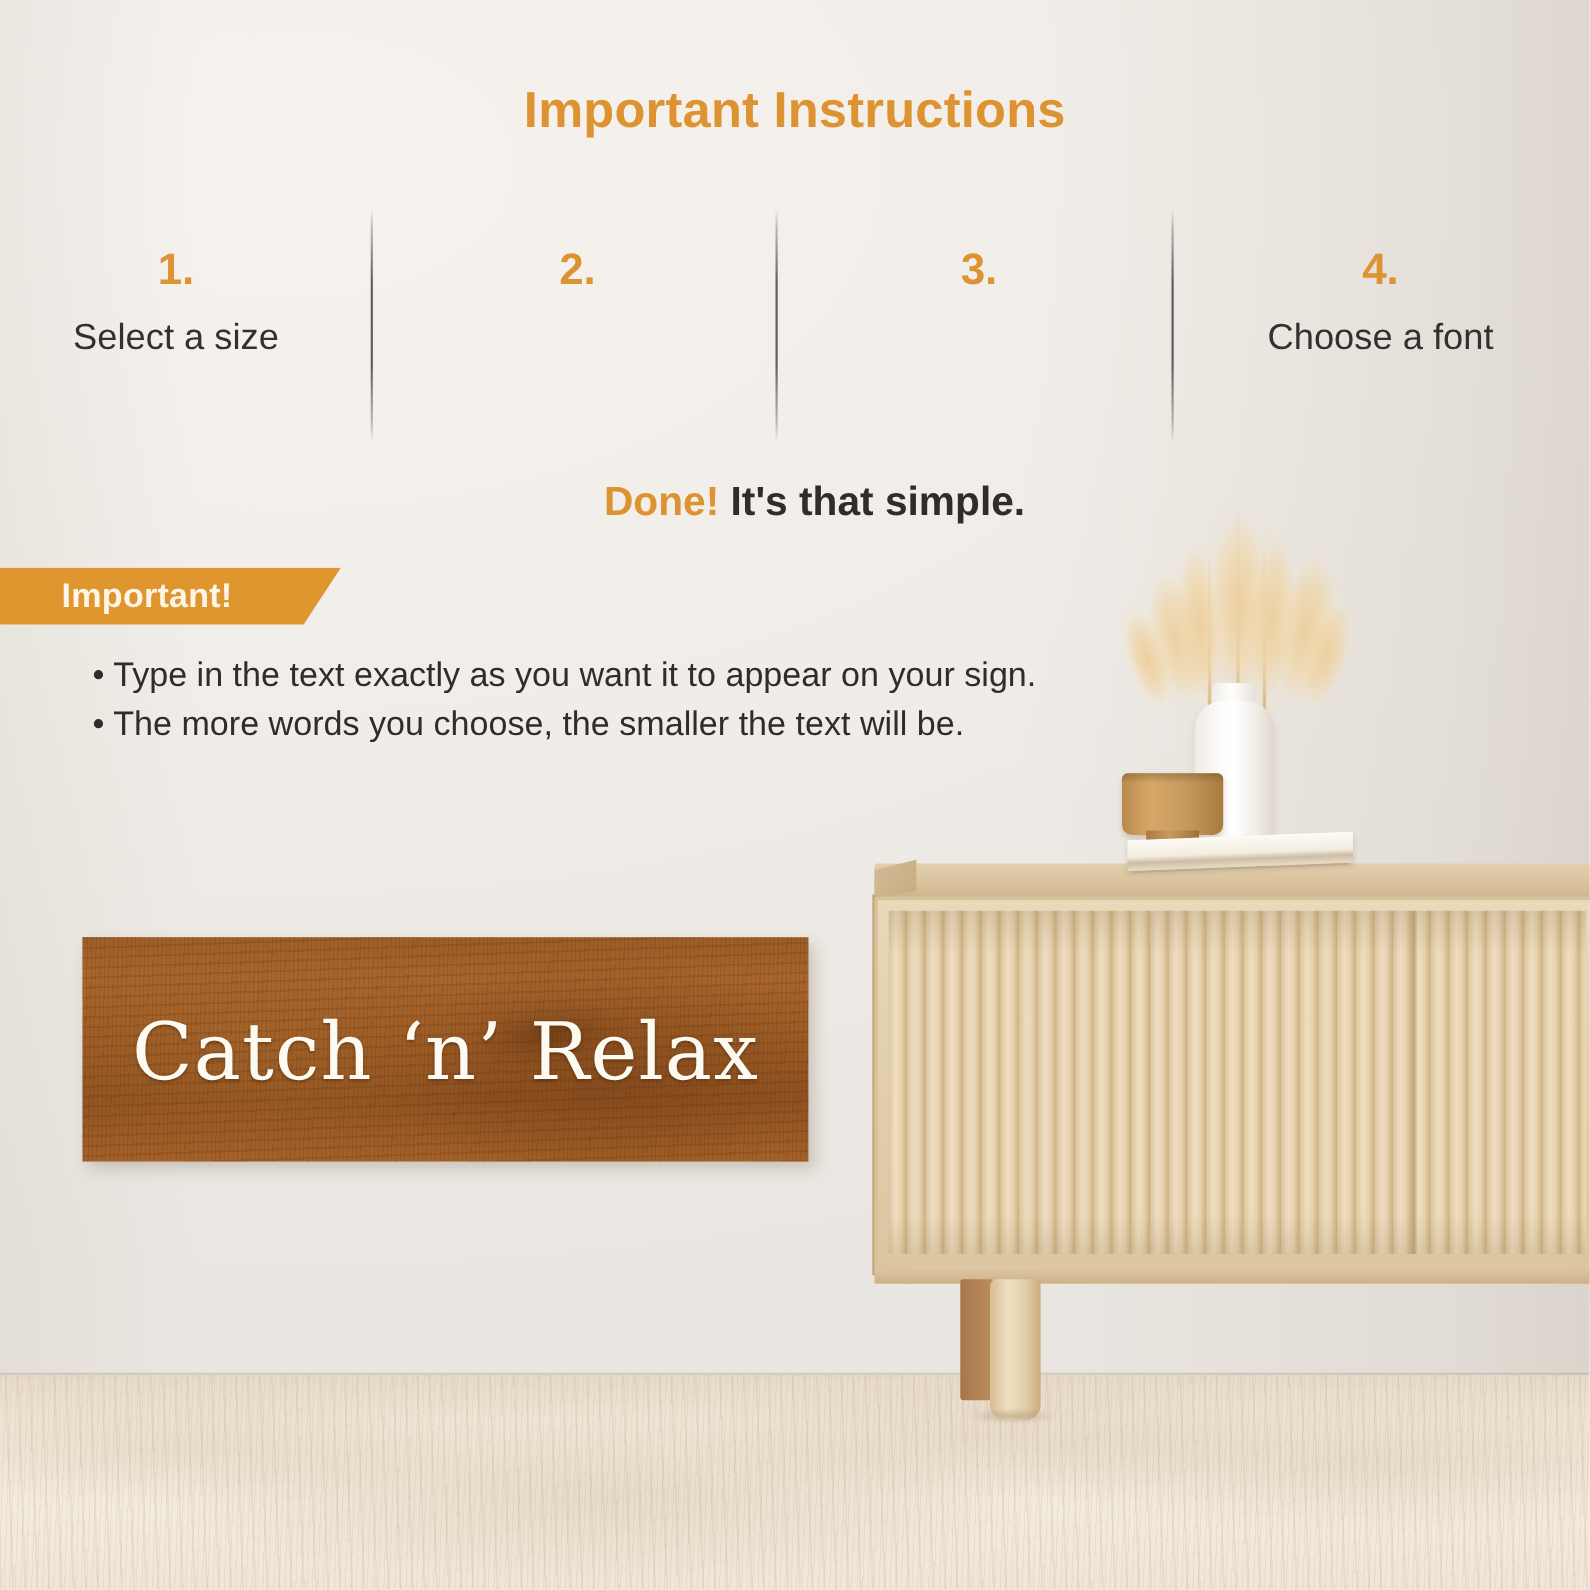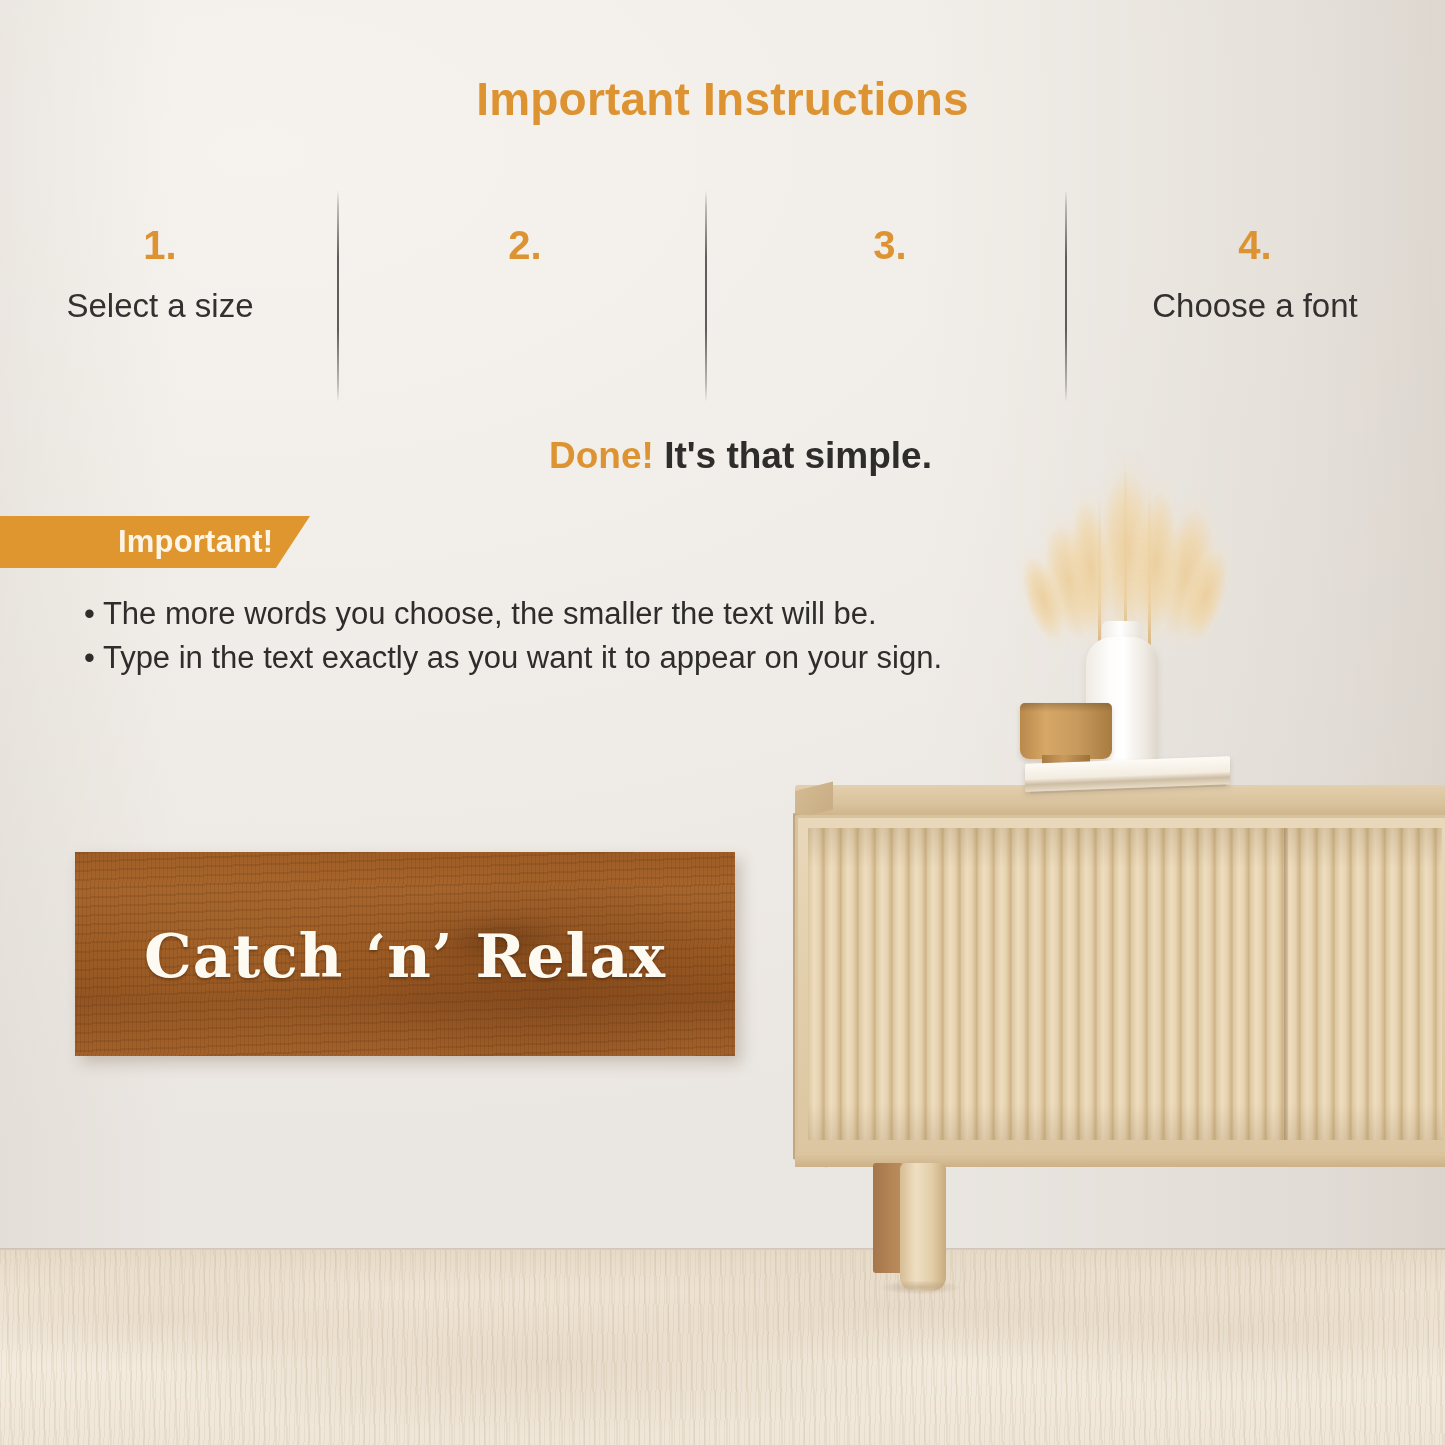--- a/index.html
+++ b/index.html
@@ -184,21 +184,21 @@
   }
   .sign-knot{
     position:absolute;left:330px;top:50px;width:190px;height:78px;
     background:radial-gradient(50% 50% at 50% 50%, rgba(74,38,10,.40) 0%, rgba(110,60,22,.18) 50%, rgba(140,80,34,0) 80%);
     border-radius:50%;
     transform:rotate(-4deg);
   }
   .sign-text{
     position:relative;
     font-family:"DejaVu Serif", serif;
-    font-size:60px;font-weight:700;color:#fdfaf2;
+    font-size:72px;font-weight:400;color:#fdfaf2;
     letter-spacing:1px;white-space:nowrap;
     text-shadow:0 2px 3px rgba(60,30,8,.45);
     margin-top:4px;
   }
 
   
   .title{
     position:absolute;left:0;top:72px;width:1445px;text-align:center;
     font-size:46px;font-weight:bold;color:#dd9331;letter-spacing:.2px;
   }
@@ -230,21 +230,21 @@
   }
   .done .hl{color:#dd9331;}
 
   .banner{
     position:absolute;left:0;top:516px;width:310px;height:52px;
     background:#e0962f;
     clip-path:polygon(0 0, 100% 0, 89% 100%, 0 100%);
     display:flex;align-items:center;
   }
   .banner-text{
-    margin-left:118px;font-size:31px;font-weight:bold;color:#fdf6e8;letter-spacing:.2px;text-align:center;
+    margin-left:56px;font-size:31px;font-weight:bold;color:#fdf6e8;letter-spacing:.2px;text-align:center;
   }
   .bullets{position:absolute;left:84px;top:592px;width:1060px;}
   .bullet{
     font-size:31px;color:#2f2d2c;line-height:1.42;white-space:nowrap;
   }
 </style>
 </head>
 <body>
 
 <div id="stage">
@@ -326,17 +326,17 @@
   <div class="done">
     <span class="hl">Done!</span>
     <span>It's that simple.</span>
   </div>
 
   <div class="banner">
     <span class="banner-text">Important!</span>
   </div>
 
   <div class="bullets">
+    <div class="bullet">• Type in the text exactly as you want it to appear on your sign.</div>
     <div class="bullet">• The more words you choose, the smaller the text will be.</div>
-    <div class="bullet">• Type in the text exactly as you want it to appear on your sign.</div>
   </div>
 
 </div>
 
 </body></html>

